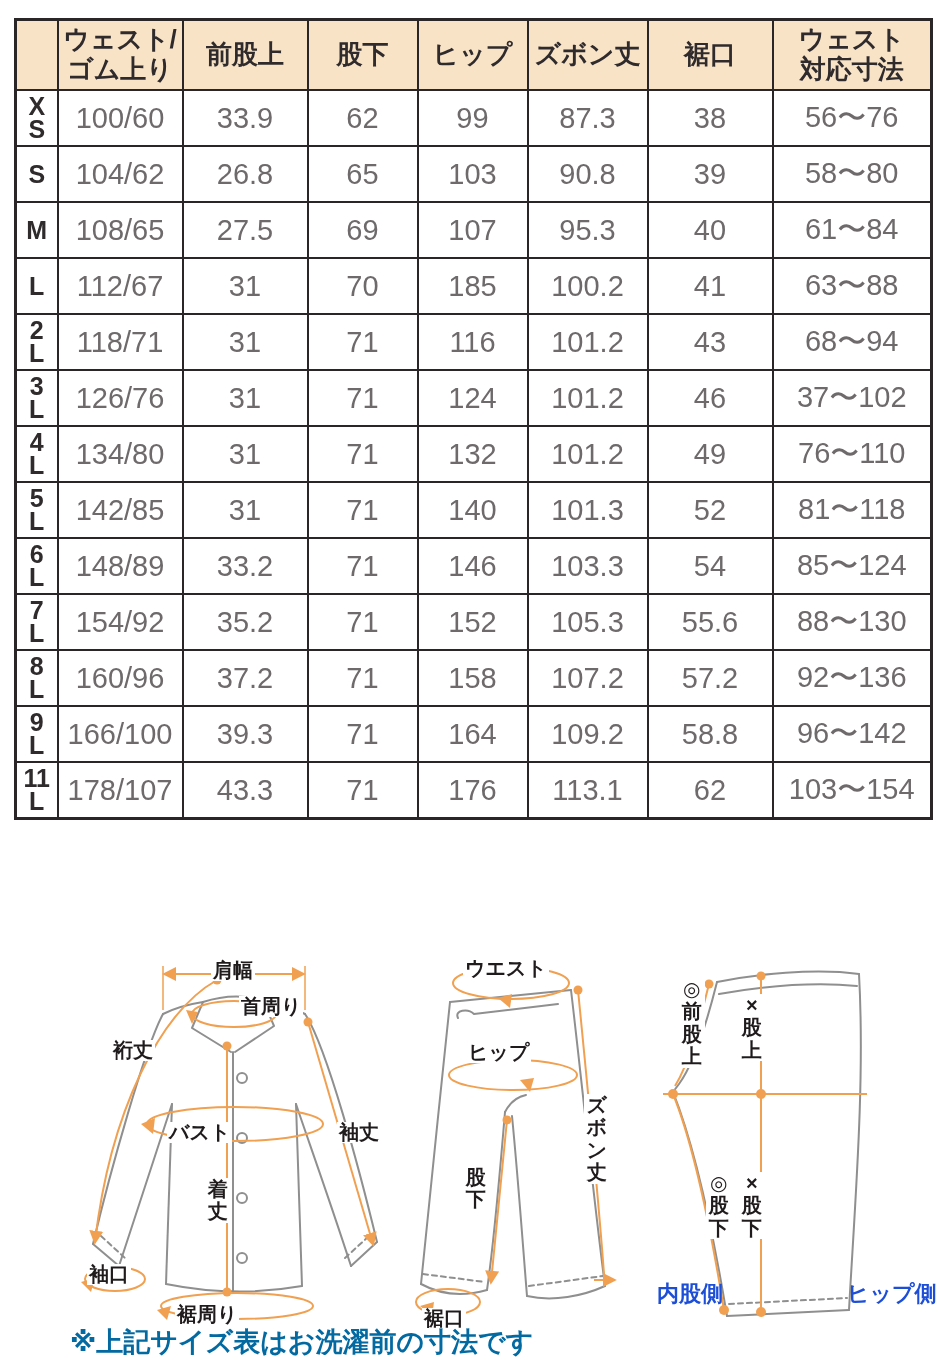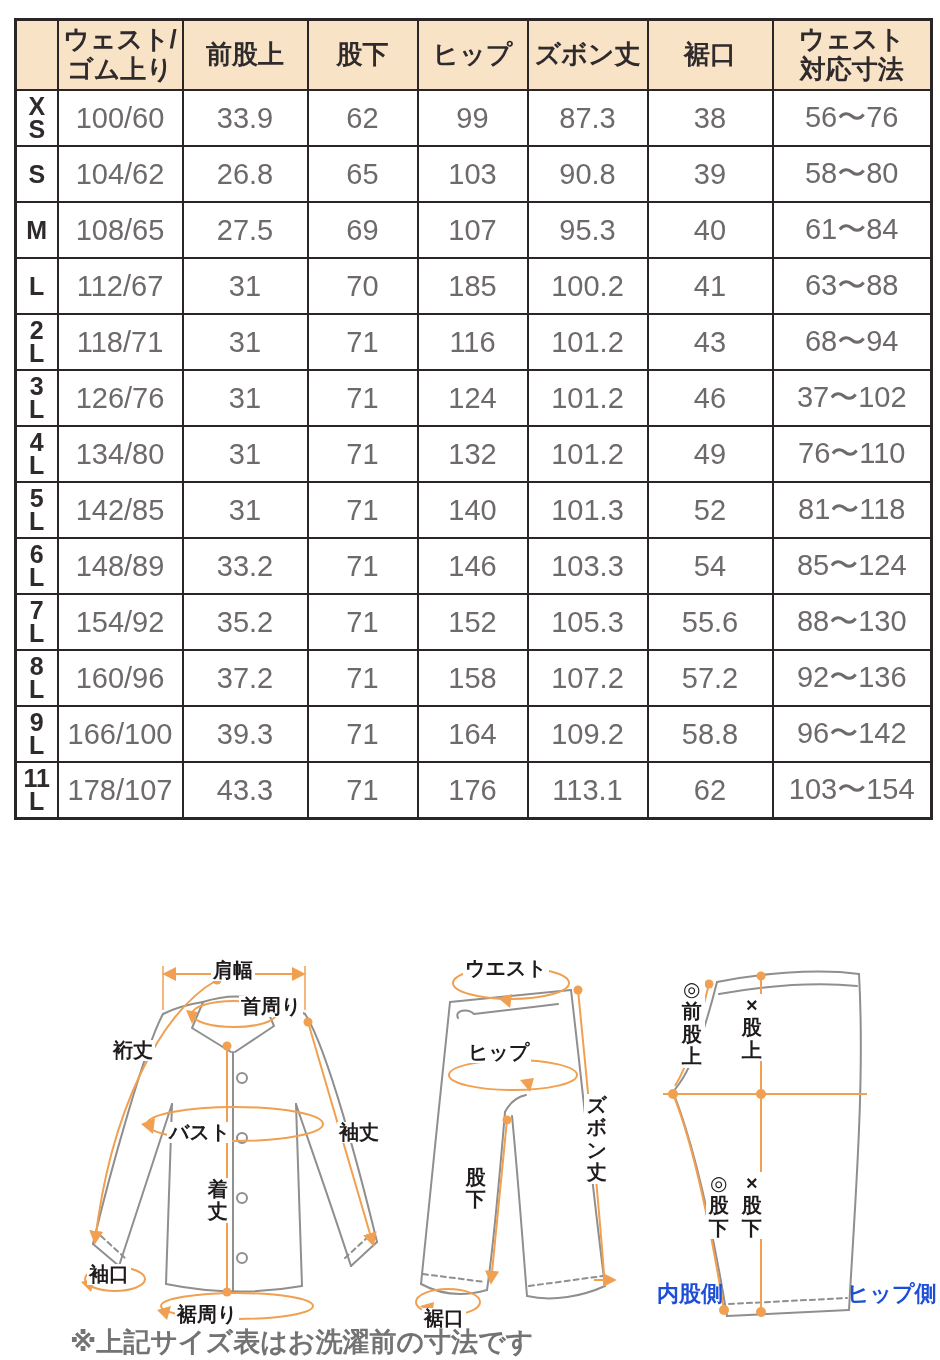--- a/index.html
+++ b/index.html
@@ -36,21 +36,21 @@
     background:#ffffff;line-height:1.05;padding:0 2px;white-space:nowrap;
   }
   .vlbl{
     width:1.08em;white-space:normal;word-break:break-all;
     letter-spacing:0;line-height:1.12;text-align:center;
   }
   .graylbl{color:#1d4ed8;font-size:22px;background:transparent;}
   
   .note{
     position:absolute;left:70px;top:1324px;font-size:27px;font-weight:bold;
-    color:#737373;
+    color:#0369a1;
   }
 </style>
 </head>
 <body>
 
 <table class="size-table">
   <colgroup>
     <col style="width:42px">
       <col style="width:125px">
       <col style="width:125px">

